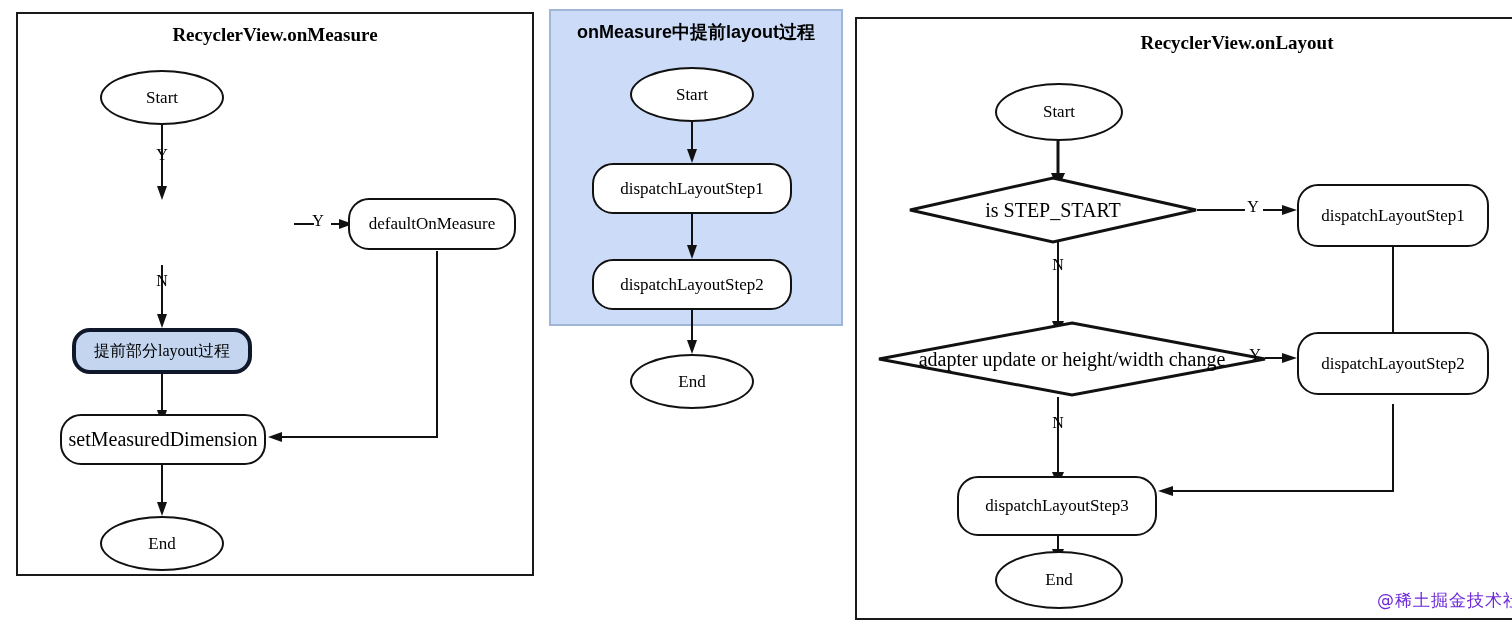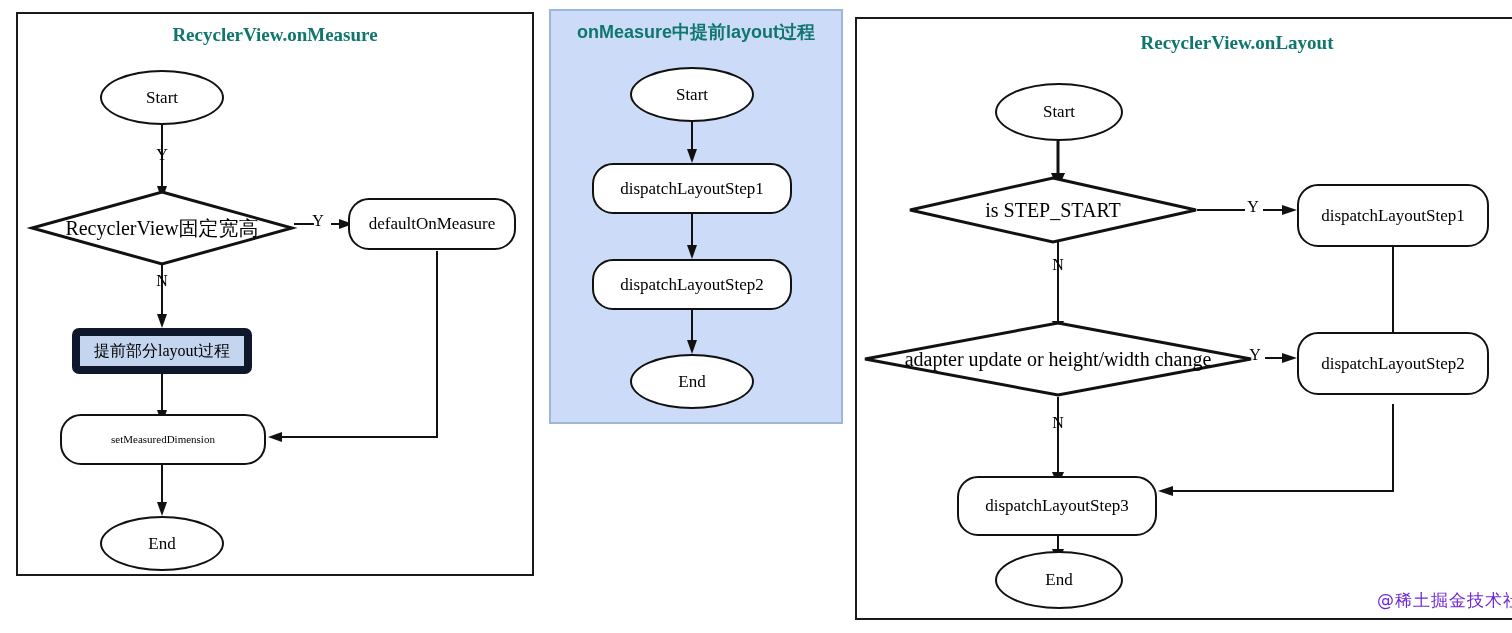--- a/index.html
+++ b/index.html
@@ -2,40 +2,40 @@
 <html><head>
 <meta charset="utf-8">
 <style>
   html,body{margin:0;padding:0;background:#ffffff;}
   body{width:1512px;height:633px;position:relative;overflow:hidden;
        font-family:"Liberation Serif","DejaVu Serif",serif;}
 
   .panel{position:absolute;box-sizing:border-box;}
   #panel-measure{left:16px;top:12px;width:518px;height:564px;
       border:2px solid #1a1a1a;background:#fff;}
-  #panel-premeasure{left:549px;top:9px;width:294px;height:415px;
+  #panel-premeasure{left:549px;top:9px;width:294px;height:317px;
       border:2px solid #9fb6d6;background:#ccdcf8;}
   #panel-layout{left:855px;top:17px;width:700px;height:603px;
       border:2px solid #1a1a1a;background:#fff;padding-left:32px;}
 
   .panel-title{position:absolute;width:100%;text-align:center;
-      font-weight:bold;color:#0f766e;}
+      font-weight:bold;color:#000000;}
   #title-measure{top:10px;font-size:19px;}
   #title-premeasure{top:9px;font-size:18px;
       font-family:"Liberation Sans","DejaVu Sans",sans-serif;}
   #title-layout{top:13px;font-size:19px;}
 
   
   .node{position:absolute;box-sizing:border-box;display:flex;
       align-items:center;justify-content:center;text-align:center;
       color:#000;background:#fff;line-height:1.15;}
   .terminator{border:2.5px solid #111;border-radius:50%;font-size:17px;}
   .process{border:2.5px solid #111;border-radius:21px;font-size:17px;
       white-space:nowrap;}
-  .process.accent{border:8px solid #0f172a;background:#c3d5ef;border-radius:7px;}
+  .process.accent{border:4px solid #0f172a;background:#c3d5ef;border-radius:18px;}
   .decision{background:transparent;font-size:20px;white-space:nowrap;}
   .decision .dtext{position:relative;z-index:2;}
   .decision svg{position:absolute;left:0;top:0;overflow:visible;}
 
   
   .conn{position:absolute;left:0;top:0;width:100%;height:100%;
       pointer-events:none;overflow:visible;}
   .conn line,.conn path,.conn polyline{stroke:#111;fill:none;}
 
   .edge-label{position:absolute;font-size:16px;color:#000;
@@ -72,36 +72,30 @@
     <polygon points="250,423 264,418 264,428" fill="#111"></polygon>
 
     <line x1="144" y1="451" x2="144" y2="492" stroke-width="2"></line>
     <polygon points="144,502 139,488 149,488" fill="#111"></polygon>
   </svg>
 
   <div class="node terminator" style="left:82px;top:56px;width:124px;height:55px;">
     <span>Start</span>
   </div>
 
-  <div class="node decision" style="left:12px;top:176px;width:264px;height:76px;">
-    <svg width="264" height="76" viewBox="0 0 264 76">
-      <polygon points="132,2 262,38 132,74 2,38" fill="#fff" stroke="#111" stroke-width="3"></polygon>
-    </svg>
-    <span class="dtext">RecyclerView固定宽高</span>
-  </div>
 
   <div class="node process" style="left:330px;top:184px;width:168px;height:52px;">
     <span>defaultOnMeasure</span>
   </div>
 
   <div class="node process accent" style="left:54px;top:314px;width:180px;height:46px;font-size:16px;">
     <span>提前部分layout过程</span>
   </div>
 
-  <div class="node process" style="left:42px;top:400px;width:206px;height:51px;font-size:11px;">
+  <div class="node process" style="left:42px;top:400px;width:206px;height:51px;font-size:20px;">
     <span>setMeasuredDimension</span>
   </div>
 
   <div class="node terminator" style="left:82px;top:502px;width:124px;height:55px;">
     <span>End</span>
   </div>
 
   <div class="edge-label" style="left:132px;top:132px;width:24px;">Y</div>
   <div class="edge-label" style="left:288px;top:198px;width:24px;">Y</div>
   <div class="edge-label" style="left:132px;top:258px;width:24px;">N</div>
@@ -179,21 +173,21 @@
     <svg width="290" height="68" viewBox="0 0 290 68">
       <polygon points="145,2 288,34 145,66 2,34" fill="#fff" stroke="#111" stroke-width="3"></polygon>
     </svg>
     <span class="dtext">is STEP_START</span>
   </div>
 
   <div class="node process" style="left:440px;top:165px;width:192px;height:63px;">
     <span>dispatchLayoutStep1</span>
   </div>
 
-  <div class="node decision" style="left:6px;top:302px;width:390px;height:76px;">
+  <div class="node decision" style="left:20px;top:302px;width:390px;height:76px;">
     <svg width="390" height="76" viewBox="0 0 390 76">
       <polygon points="195,2 388,38 195,74 2,38" fill="#fff" stroke="#111" stroke-width="3"></polygon>
     </svg>
     <span class="dtext">adapter update or height/width change</span>
   </div>
 
   <div class="node process" style="left:440px;top:313px;width:192px;height:63px;">
     <span>dispatchLayoutStep2</span>
   </div>
 

